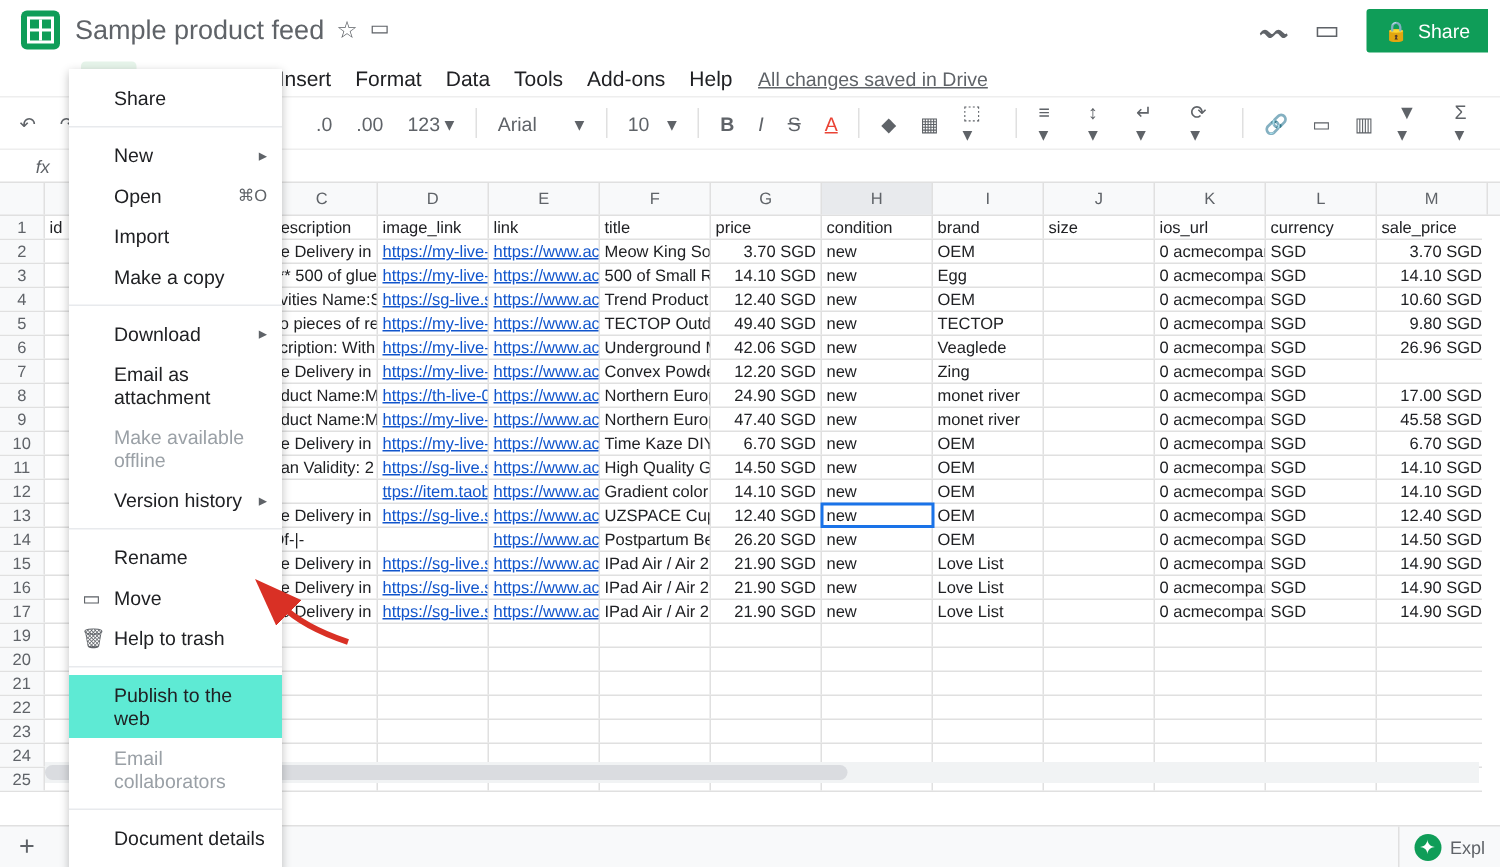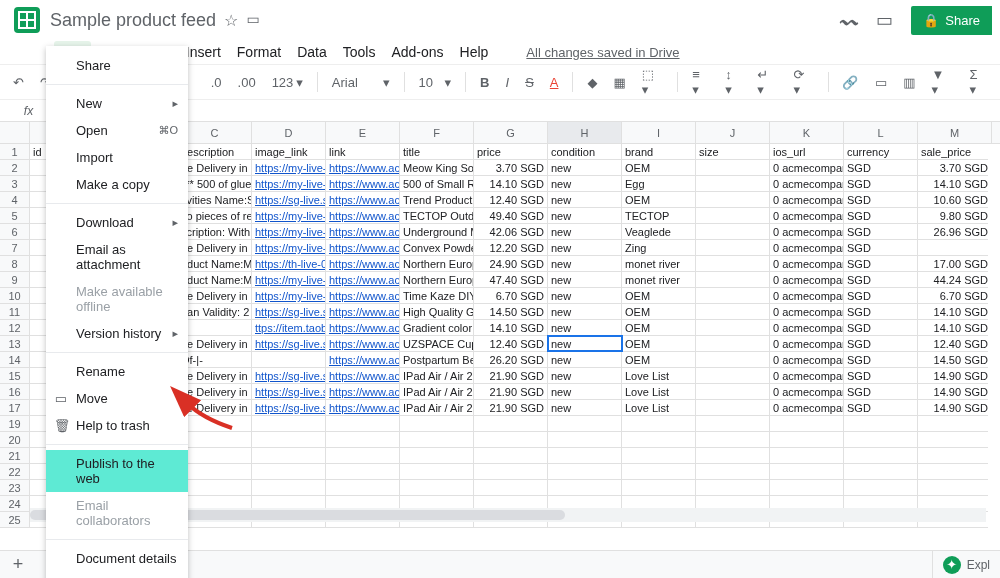--- a/index.html
+++ b/index.html
@@ -7,21 +7,21 @@
   .header { height: 40px; display: flex; align-items: center; padding: 0 8px; }
   .logo { width: 26px; height: 26px; background: #0f9d58; border-radius: 4px; position: relative; margin: 0 10px 0 6px; display:flex; align-items:center; justify-content:center; }
   .logo::before { content:""; width:14px; height:14px; border:2px solid #fff; background:linear-gradient(#fff,#fff),linear-gradient(#fff,#fff); background-size:14px 2px,2px 14px; background-position:center; background-repeat:no-repeat; }
   .doc-title { font-size: 18px; color: #5f6368; margin-right: 8px; }
   .title-icons { display: flex; gap: 8px; color: #5f6368; font-size: 16px; }
   .hdr-right { margin-left: auto; display: flex; align-items: center; gap: 18px; }
   .share-btn { background: #0f9d58; color: #fff; padding: 7px 12px; font-size: 13px; border-radius: 2px 0 0 2px; display:flex; align-items:center; gap:6px; font-weight:500; }
   .menubar { display: flex; align-items: center; padding: 0 8px 0 54px; height: 24px; font-size: 14px; color: #202124; gap: 2px; }
   .menubar .mi { padding: 3px 7px; border-radius: 3px; cursor: pointer; }
   .menubar .mi.active { background: #e6f4ea; }
-  .menubar .changes { margin-left: 29px; color: #5f6368; font-size: 13px; text-decoration: underline; }
+  .menubar .changes { margin-left: 8px; color: #5f6368; font-size: 13px; text-decoration: underline; }
   .toolbar { height: 36px; border-top: 1px solid #eee; border-bottom: 1px solid #eee; display: flex; align-items: center; padding: 0 8px; gap: 6px; color: #5f6368; font-size: 13px; }
   .toolbar .tb { padding: 4px 5px; border-radius: 3px; display:flex; align-items:center; gap:3px; cursor:pointer; }
   .toolbar .sep { width:1px; height:20px; background:#e0e0e0; margin:0 3px; }
   .fx-row { height: 22px; border-bottom: 1px solid #e0e0e0; display:flex; align-items:center; font-size:12px; color:#5f6368; }
   .fx-row .fx { width:58px; text-align:center; font-style:italic; border-right:1px solid #e0e0e0; }
   .fx-row .fv { padding-left:6px; }
   .sheet { position:absolute; top:122px; left:0; right:0; bottom:28px; overflow:hidden; }
   .colhdr { display:flex; height:22px; background:#f8f9fa; border-bottom:1px solid #e0e0e0; font-size:11px; color:#5f6368; }
   .colhdr .corner { width:30px; border-right:1px solid #e0e0e0; }
   .colhdr .ch { width:74px; text-align:center; border-right:1px solid #e0e0e0; line-height:22px; }
@@ -294,21 +294,21 @@
         <div class="cell">oduct Name:M</div>
         <div class="cell link">https://my-live-02</div>
         <div class="cell link">https://www.acme</div>
         <div class="cell">Northern Europe</div>
         <div class="cell num">47.40 SGD</div>
         <div class="cell">new</div>
         <div class="cell">monet river</div>
         <div class="cell"></div>
         <div class="cell">0 acmecompany://</div>
         <div class="cell">SGD</div>
-        <div class="cell num">44.24 SGD</div>
+        <div class="cell num">45.58 SGD</div>
       </div>
       <div class="row">
         <div class="rh">10</div>
         <div class="cell"></div>
         <div class="cell"></div>
         <div class="cell">ee Delivery in :</div>
         <div class="cell link">https://my-live-02</div>
         <div class="cell link">https://www.acme</div>
         <div class="cell">Time Kaze DIY V</div>
         <div class="cell num">6.70 SGD</div>

